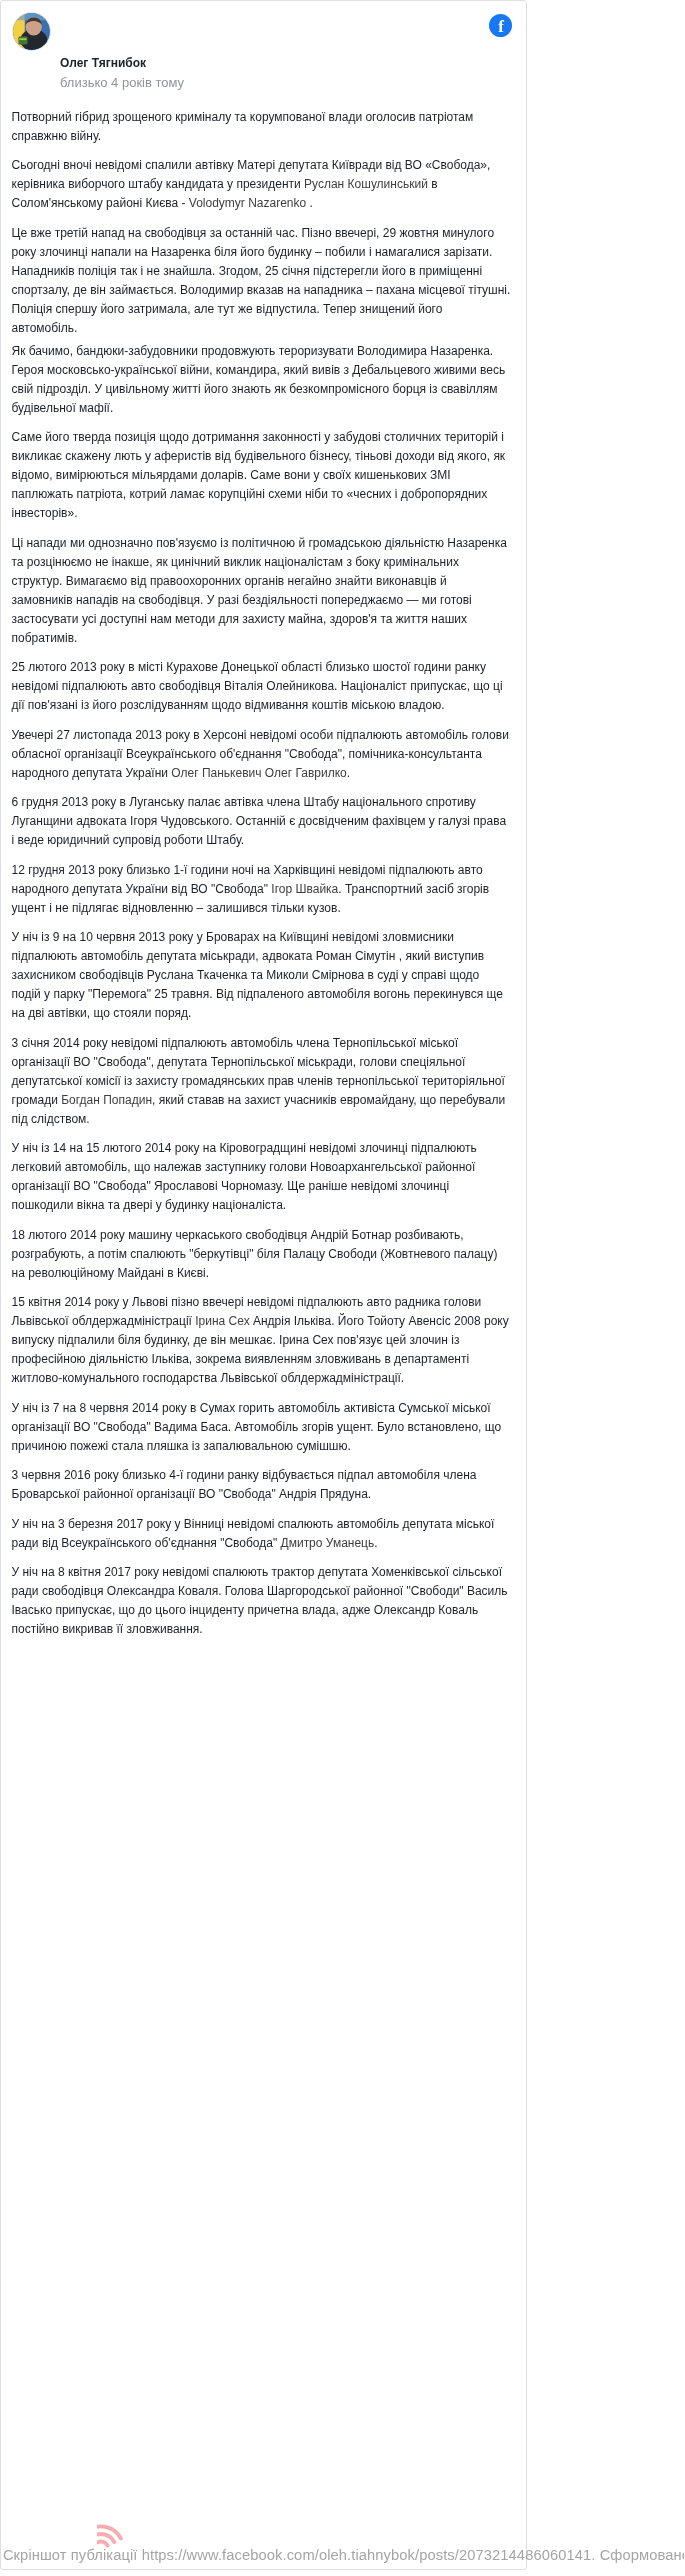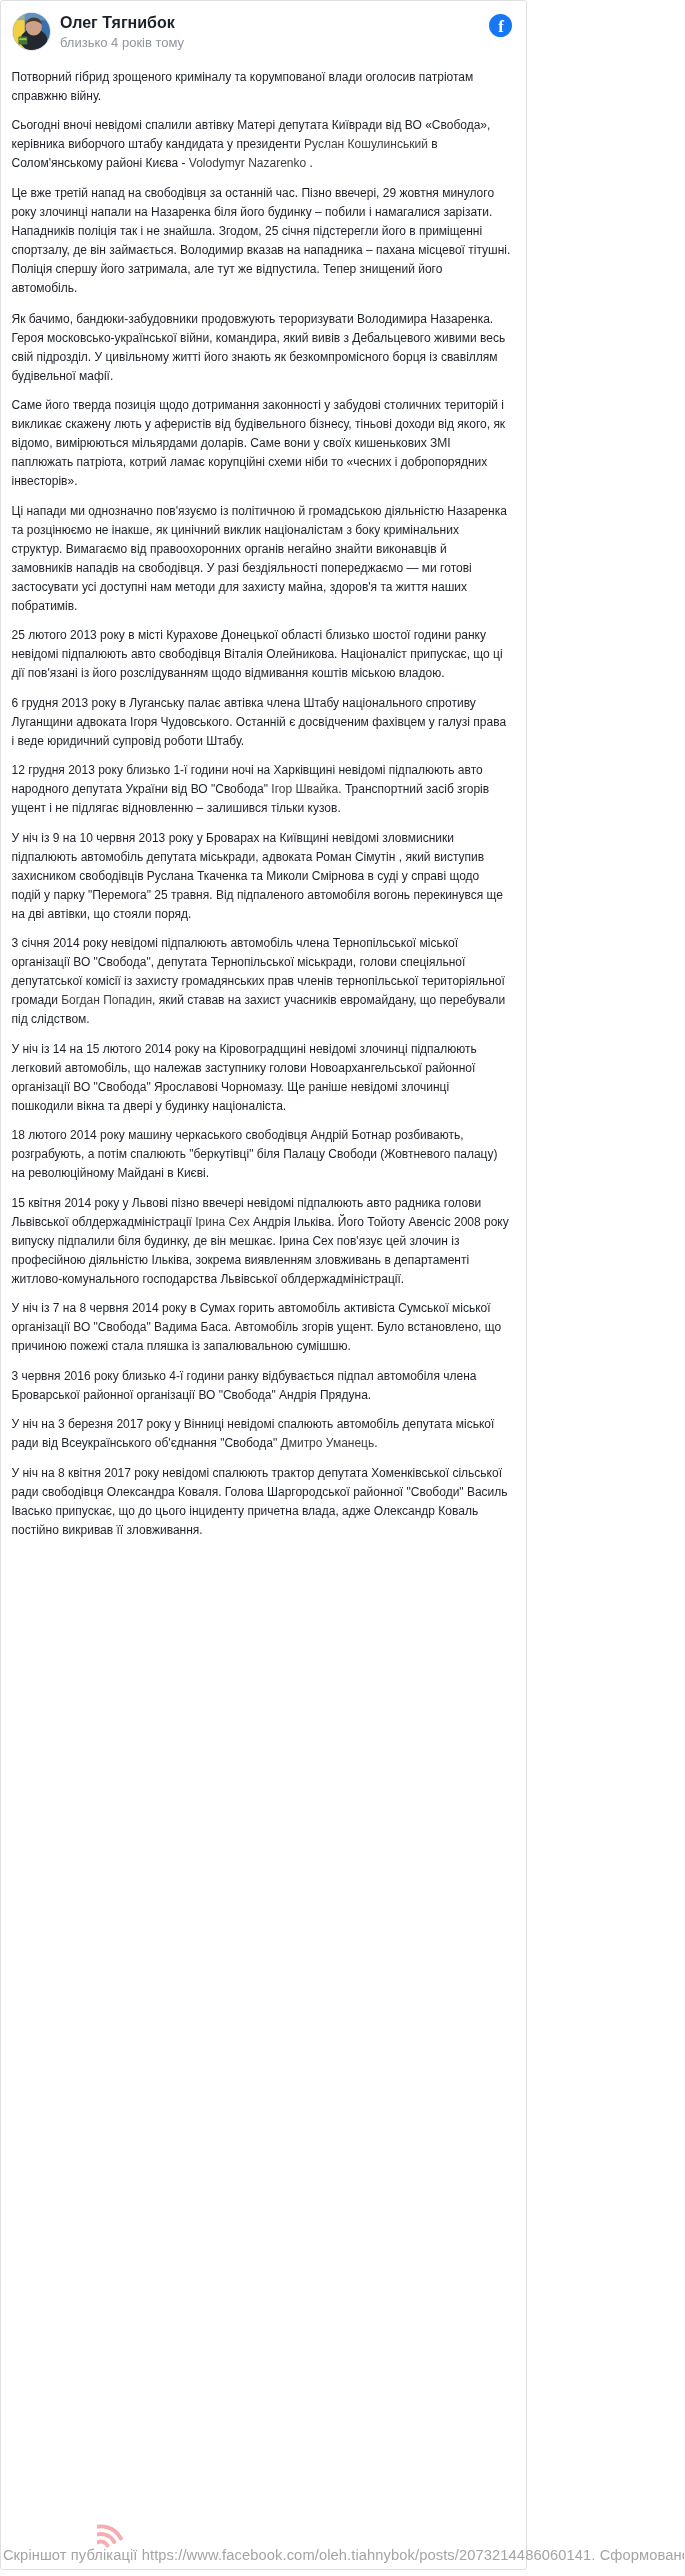--- a/index.html
+++ b/index.html
@@ -10,29 +10,29 @@
   }
   .card{
     position:absolute;left:0;top:0;width:527px;height:2570px;box-sizing:border-box;
     background:#fff;border:1px solid #dddfe2;border-radius:2.9px;
     display:flex;flex-direction:column;
   }
   
   .header{display:flex;align-items:flex-start;padding:10.5px 11.4px 5.7px 11.4px;position:relative;}
   .avatar{width:39px;height:39px;border-radius:50%;overflow:hidden;flex:0 0 39px;border:1px solid #e3e5e8;box-sizing:border-box;}
   .hmeta{margin-left:8.6px;padding-top:1px;}
-  .author{font-size:16px;font-weight:bold;color:#1d2129;line-height:20px;}
+  .author{font-size:12px;font-weight:bold;color:#1d2129;line-height:20px;margin-top:40px;}
   .time{font-size:13px;color:#90949c;line-height:18px;margin-top:1px;}
   .fblogo{position:absolute;right:14.3px;top:13.3px;width:23px;height:23px;border-radius:50%;
     background:#1877f2;color:#fff;font-weight:bold;font-size:17px;line-height:23px;text-align:center;}
   .fblogo span{position:relative;left:1px;top:1px;font-family:"Liberation Serif",serif;}
   
   .post-body{padding:0 15px 0 10.5px;font-size:12px;line-height:19px;color:#1d2129;}
   .post-body p{margin:10.5px 0 0 0;}
-  .post-body p.tight{margin-top:12px;}
+  .post-body p.tight{margin-top:4px;}
   .post-body a{color:#404040;text-decoration:none;cursor:pointer;}
   
   .wm-line{
     position:absolute;left:2.9px;top:2547px;width:681px;z-index:9;pointer-events:none;
     font-size:14.7px;color:#9d9d9d;opacity:.92;white-space:nowrap;overflow:hidden;letter-spacing:0.1px;
   }
   .wm-waves{position:absolute;left:97px;top:2517px;z-index:10;opacity:.45;pointer-events:none;}
 </style>
 </head>
 <body>
@@ -60,20 +60,21 @@
   </div>
 
   <div class="post-body">
       <p>Потворний гібрид зрощеного криміналу та корумпованої влади оголосив патріотам справжню війну.</p>
       <p>Сьогодні вночі невідомі спалили автівку Матері депутата Київради від ВО «Свобода», керівника виборчого штабу кандидата у президенти <a>Руслан Кошулинський</a> в Солом'янському районі Києва - <a>Volodymyr Nazarenko</a> .</p>
       <p>Це вже третій напад на свободівця за останній час. Пізно ввечері, 29 жовтня минулого року злочинці напали на Назаренка біля його будинку – побили і намагалися зарізати. Нападників поліція так і не знайшла. Згодом, 25 січня підстерегли його в приміщенні спортзалу, де він займається. Володимир вказав на нападника – пахана місцевої тітушні. Поліція спершу його затримала, але тут же відпустила. Тепер знищений його автомобіль.</p>
       <p class="tight">Як бачимо, бандюки-забудовники продовжують тероризувати Володимира Назаренка. Героя московсько-української війни, командира, який вивів з Дебальцевого живими весь свій підрозділ. У цивільному житті його знають як безкомпромісного борця із свавіллям будівельної мафії.</p>
       <p>Саме його тверда позиція щодо дотримання законності у забудові столичних територій і викликає скажену лють у аферистів від будівельного бізнесу, тіньові доходи від якого, як відомо, вимірюються мільярдами доларів. Саме вони у своїх кишенькових ЗМІ паплюжать патріота, котрий ламає корупційні схеми ніби то «чесних і добропорядних інвесторів».</p>
       <p>Ці напади ми однозначно пов'язуємо із політичною й громадською діяльністю Назаренка та розцінюємо не інакше, як цинічний виклик націоналістам з боку кримінальних структур. Вимагаємо від правоохоронних органів негайно знайти виконавців й замовників нападів на свободівця. У разі бездіяльності попереджаємо — ми готові застосувати усі доступні нам методи для захисту майна, здоров'я та життя наших побратимів.</p>
       <p>25 лютого 2013 року в місті Курахове Донецької області близько шостої години ранку невідомі підпалюють авто свободівця Віталія Олейникова. Націоналіст припускає, що ці дії пов'язані із його розслідуванням щодо відмивання коштів міською владою.</p>
+      <p>Увечері 27 листопада 2013 року в Херсоні невідомі особи підпалюють автомобіль голови обласної організації Всеукраїнського об'єднання "Свобода", помічника-консультанта народного депутата України <a>Олег Панькевич</a> <a>Олег Гаврилко</a>.</p>
       <p>6 грудня 2013 року в Луганську палає автівка члена Штабу національного спротиву Луганщини адвоката Ігоря Чудовського. Останній є досвідченим фахівцем у галузі права і веде юридичний супровід роботи Штабу.</p>
       <p>12 грудня 2013 року близько 1-ї години ночі на Харківщині невідомі підпалюють авто народного депутата України від ВО "Свобода" <a>Ігор Швайка</a>. Транспортний засіб згорів ущент і не підлягає відновленню – залишився тільки кузов.</p>
       <p>У ніч із 9 на 10 червня 2013 року у Броварах на Київщині невідомі зловмисники підпалюють автомобіль депутата міськради, адвоката Роман Сімутін , який виступив захисником свободівців Руслана Ткаченка та Миколи Смірнова в суді у справі щодо подій у парку "Перемога" 25 травня. Від підпаленого автомобіля вогонь перекинувся ще на дві автівки, що стояли поряд.</p>
       <p>3 січня 2014 року невідомі підпалюють автомобіль члена Тернопільської міської організації ВО "Свобода", депутата Тернопільської міськради, голови спеціяльної депутатської комісії із захисту громадянських прав членів тернопільської територіяльної громади <a>Богдан Попадин</a>, який ставав на захист учасників евромайдану, що перебували під слідством.</p>
       <p>У ніч із 14 на 15 лютого 2014 року на Кіровоградщині невідомі злочинці підпалюють легковий автомобіль, що належав заступнику голови Новоархангельської районної організації ВО "Свобода" Ярославові Чорномазу. Ще раніше невідомі злочинці пошкодили вікна та двері у будинку націоналіста.</p>
       <p>18 лютого 2014 року машину черкаського свободівця Андрій Ботнар розбивають, розграбують, а потім спалюють "беркутівці" біля Палацу Свободи (Жовтневого палацу) на революційному Майдані в Києві.</p>
       <p>15 квітня 2014 року у Львові пізно ввечері невідомі підпалюють авто радника голови Львівської облдержадміністрації <a>Ірина Сех</a> Андрія Ільківа. Його Тойоту Авенсіс 2008 року випуску підпалили біля будинку, де він мешкає. Ірина Сех пов'язує цей злочин із професійною діяльністю Ільківа, зокрема виявленням зловживань в департаменті житлово-комунального господарства Львівської облдержадміністрації.</p>
       <p>У ніч із 7 на 8 червня 2014 року в Сумах горить автомобіль активіста Сумської міської організації ВО "Свобода" Вадима Баса. Автомобіль згорів ущент. Було встановлено, що причиною пожежі стала пляшка із запалювальною сумішшю.</p>
       <p>3 червня 2016 року близько 4-ї години ранку відбувається підпал автомобіля члена Броварської районної організації ВО "Свобода" Андрія Прядуна.</p>
       <p>У ніч на 3 березня 2017 року у Вінниці невідомі спалюють автомобіль депутата міської ради від Всеукраїнського об'єднання "Свобода" <a>Дмитро Уманець</a>.</p>

